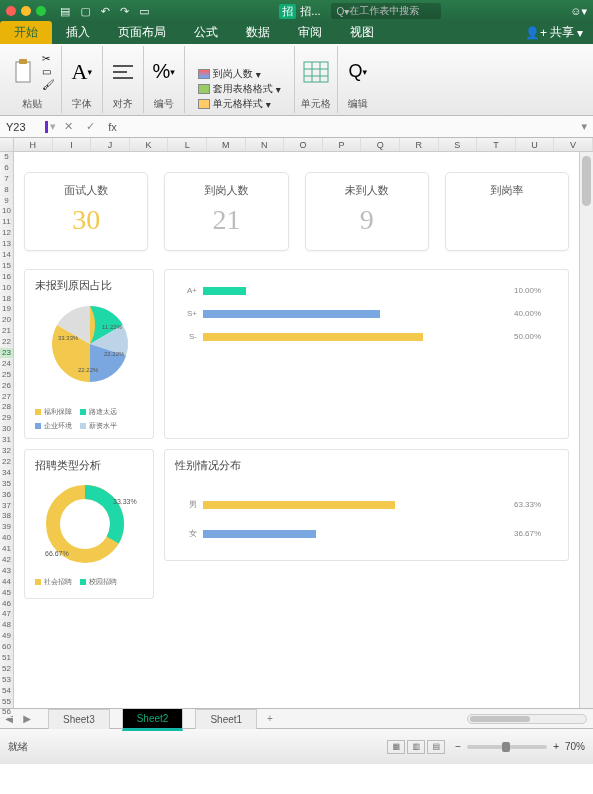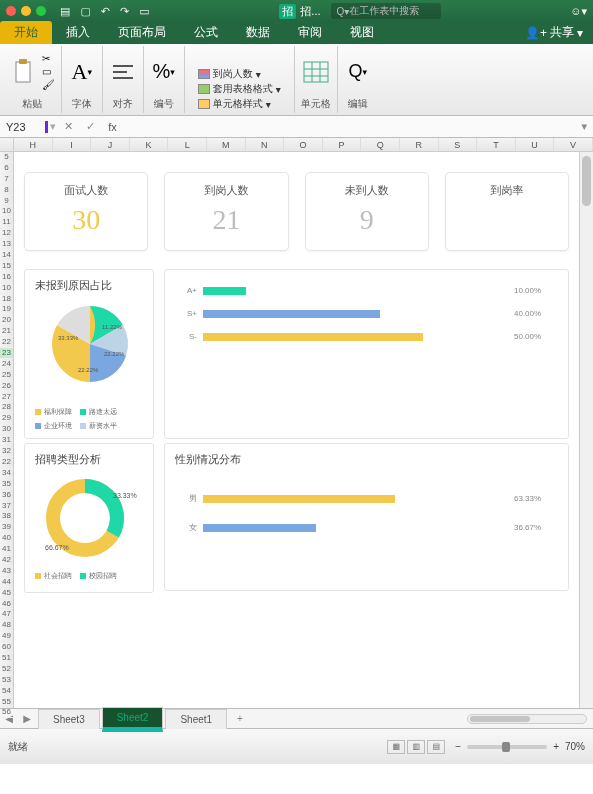--- a/index.html
+++ b/index.html
@@ -62,37 +62,37 @@
 .kpi{ flex:1; background:#fff; border:1px solid #e4e4e4; border-radius:5px; padding:10px 4px 14px; text-align:center; box-shadow:0 1px 2px rgba(0,0,0,.05);}
 .kpi .lbl{ font-size:11px; color:#555; margin-bottom:6px;}
 .kpi .val{ font-size:28px; font-weight:300; font-family:Georgia,serif;}
 .kpi .pct{ font-size:11px; color:#1fd8a8; margin-left:2px;}
 .charts-row{ display:flex; gap:10px; margin-top:18px;}
 .card{ background:#fff; border:1px solid #e4e4e4; border-radius:3px; padding:8px 10px;}
 .card .title{ font-size:11px; color:#444; margin-bottom:6px;}
 .pie-card{ width:130px; height:170px;}
 .bar-card{ flex:1; height:170px;}
 .pie-card2{ width:130px; height:150px;}
-.bar-card2{ flex:1; height:148px;}
+.bar-card2{ flex:1; height:112px;}
 
 .bars{ display:flex; flex-direction:column; gap:14px; padding:8px 4px 4px;}
 .brow{ display:flex; align-items:center; gap:6px; font-size:8px; color:#888;}
 .brow .bl{ width:18px; text-align:right;}
 .brow .track{ flex:1; height:8px; position:relative;}
 .brow .fill{ height:8px;}
 .brow .bv{ width:40px; font-size:8px;}
 .legend{ display:flex; flex-wrap:wrap; gap:4px 8px; font-size:7px; color:#666; margin-top:6px;}
 .legend span{ display:flex; align-items:center; gap:3px;}
 .lg-sw{ width:6px; height:6px;}
 
 
 .sheettabs{ height:20px; border-top:1px solid #bbb; display:flex; align-items:center; background:#f5f5f5; font-size:10px;}
 .sheettabs .nav{ width:18px; text-align:center; color:#888; cursor:pointer;}
-.stab{ padding:4px 14px; border:1px solid #ccc; border-bottom:none; background:#eee; margin-left:2px; cursor:pointer; color:#555;}
-.stab.active{ background:#14532d; color:#1a7; border-bottom:5px solid #14b8a6; position:relative; top:1px;}
+.stab{ padding:4px 14px; border:1px solid #ccc; border-bottom:none; background:#eee; margin-left:12px; cursor:pointer; color:#555;}
+.stab.active{ background:#000000; color:#1a7; border-bottom:3px solid #14b8a6; position:relative; top:1px;}
 .sheettabs .add{ padding:0 10px; color:#888; cursor:pointer;}
 .hscroll{ margin-left:auto; width:120px; height:10px; background:#eee; border:1px solid #ccc; border-radius:5px; margin-right:6px; position:relative;}
 .hscroll .th{ position:absolute; left:2px; top:1px; width:60px; height:6px; background:#c4c4c4; border-radius:3px;}
 
 
 .status{ height:36px; background:linear-gradient(#f8f8f8,#e6e6e6); border-top:1px solid #bbb; display:flex; align-items:center; font-size:10px; color:#444; padding:0 8px;}
 .status .views{ margin-left:auto; display:flex; gap:2px;}
 .status .vbtn{ width:18px; height:14px; border:1px solid #bbb; display:flex; align-items:center; justify-content:center; font-size:8px; color:#666; cursor:pointer;}
 .status .zoom{ display:flex; align-items:center; gap:6px; margin-left:10px;}
 .status .slider{ width:80px; height:4px; background:#ccc; position:relative; border-radius:2px;}
@@ -369,21 +369,21 @@
                 <div class="bl">S-</div>
                 <div class="track">
                   <div class="fill" style="width:72%;background:#f2c94c"></div>
                 </div>
                 <div class="bv">50.00%</div>
               </div>
             </div>
         </div>
       </div>
 
-      <div class="charts-row" style="margin-top:4px">
+      <div class="charts-row" style="margin-top:10px">
         <div class="card pie-card2">
           <div class="title">招聘类型分析</div>
           <svg width="110" height="90" viewBox="0 0 110 90">
             <g transform="translate(50,45)">
               <circle r="32" fill="none" stroke="#f2c94c" stroke-width="14"></circle>
               <path d="M0,-32 A32,32 0 0,1 27.7,16 " fill="none" stroke="#1fd8a8" stroke-width="14"></path>
               <text x="28" y="-20" font-size="7" fill="#555">33.33%</text>
               <text x="-40" y="32" font-size="7" fill="#555">66.67%</text>
             </g>
           </svg>

